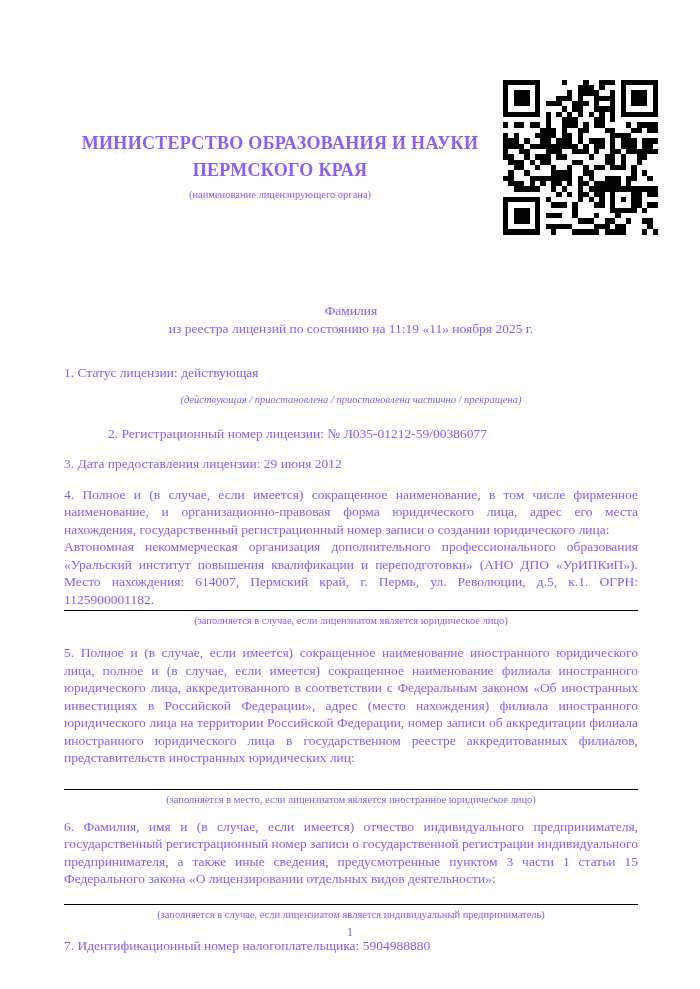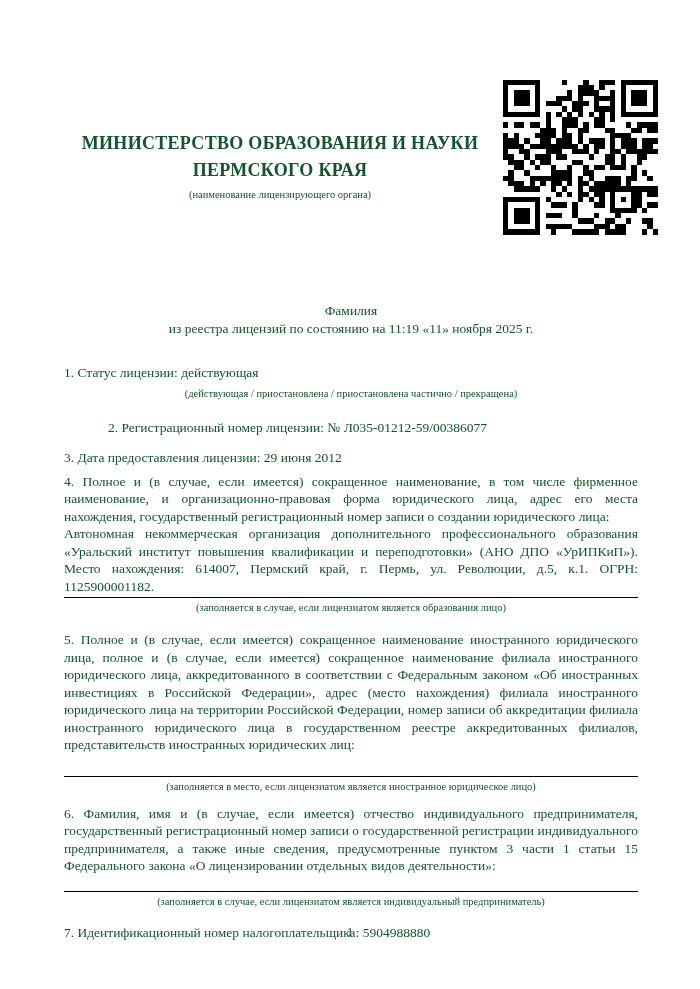--- a/index.html
+++ b/index.html
@@ -6,21 +6,21 @@
   html, body {
     margin: 0;
     padding: 0;
     background: #ffffff;
   }
   .page {
     position: relative;
     width: 700px;
     height: 989px;
     background: #ffffff;
-    color: #14532d;
+    color: #8b5cf6;
     font-family: "Liberation Serif", "DejaVu Serif", serif;
     overflow: hidden;
   }
 
   
   .ministry {
     position: absolute;
     left: 60px;
     top: 130px;
     width: 440px;
@@ -64,24 +64,24 @@
     line-height: 13px;
     text-align: center;
   }
   .rule {
     border-top: 1.6px solid #000000;
     height: 0;
   }
 
   
   #item1         { margin-top: 27px; }
-  #item1-caption { margin-top: 5px; }
+  #item1-caption { margin-top: 11px; font-style: italic; }
   #item2         { margin-top: 19px; margin-left: 44px; }
   #item3         { margin-top: 13px; }
-  #item4-label   { margin-top: 6px; }
+  #item4-label   { margin-top: 13px; }
   #item4-rule    { margin-top: 2px; }
   #item4-caption { margin-top: 3px; }
   #item5-label   { margin-top: 17px; }
   #item5-rule    { margin-top: 22px; }
   #item5-caption { margin-top: 3px; }
   #item6-label   { margin-top: 12px; }
   #item6-rule    { margin-top: 16px; }
   #item6-caption { margin-top: 3px; }
   #item7         { margin-top: 16px; }
 
@@ -122,21 +122,21 @@
     <div id="item1" class="line-item">1. Статус лицензии: действующая</div>
     <div id="item1-caption" class="caption">(действующая / приостановлена / приостановлена частично / прекращена)</div>
 
     <div id="item2" class="line-item">2. Регистрационный номер лицензии: № Л035-01212-59/00386077</div>
 
     <div id="item3" class="line-item">3. Дата предоставления лицензии: 29 июня 2012</div>
 
     <div id="item4-label" class="para">4. Полное и (в случае, если имеется) сокращенное наименование, в том числе фирменное наименование, и организационно-правовая форма юридического лица, адрес его места нахождения, государственный регистрационный номер записи о создании юридического лица:</div>
     <div class="para">Автономная некоммерческая организация дополнительного профессионального образования «Уральский институт повышения квалификации и переподготовки» (АНО ДПО «УрИПКиП»). Место нахождения: 614007, Пермский край, г. Пермь, ул. Революции, д.5, к.1. ОГРН: 1125900001182.</div>
     <div id="item4-rule" class="rule"></div>
-    <div id="item4-caption" class="caption">(заполняется в случае, если лицензиатом является образования лицо)</div>
+    <div id="item4-caption" class="caption">(заполняется в случае, если лицензиатом является юридическое лицо)</div>
 
     <div id="item5-label" class="para">5. Полное и (в случае, если имеется) сокращенное наименование иностранного юридического лица, полное и (в случае, если имеется) сокращенное наименование филиала иностранного юридического лица, аккредитованного в соответствии с Федеральным законом «Об иностранных инвестициях в Российской Федерации», адрес (место нахождения) филиала иностранного юридического лица на территории Российской Федерации, номер записи об аккредитации филиала иностранного юридического лица в государственном реестре аккредитованных филиалов, представительств иностранных юридических лиц:</div>
     <div id="item5-rule" class="rule"></div>
     <div id="item5-caption" class="caption">(заполняется в место, если лицензиатом является иностранное юридическое лицо)</div>
 
     <div id="item6-label" class="para">6. Фамилия, имя и (в случае, если имеется) отчество индивидуального предпринимателя, государственный регистрационный номер записи о государственной регистрации индивидуального предпринимателя, а также иные сведения, предусмотренные пунктом 3 части 1 статьи 15 Федерального закона «О лицензировании отдельных видов деятельности»:</div>
     <div id="item6-rule" class="rule"></div>
     <div id="item6-caption" class="caption">(заполняется в случае, если лицензиатом является индивидуальный предприниматель)</div>
 
     <div id="item7" class="line-item">7. Идентификационный номер налогоплательщика: 5904988880</div>

